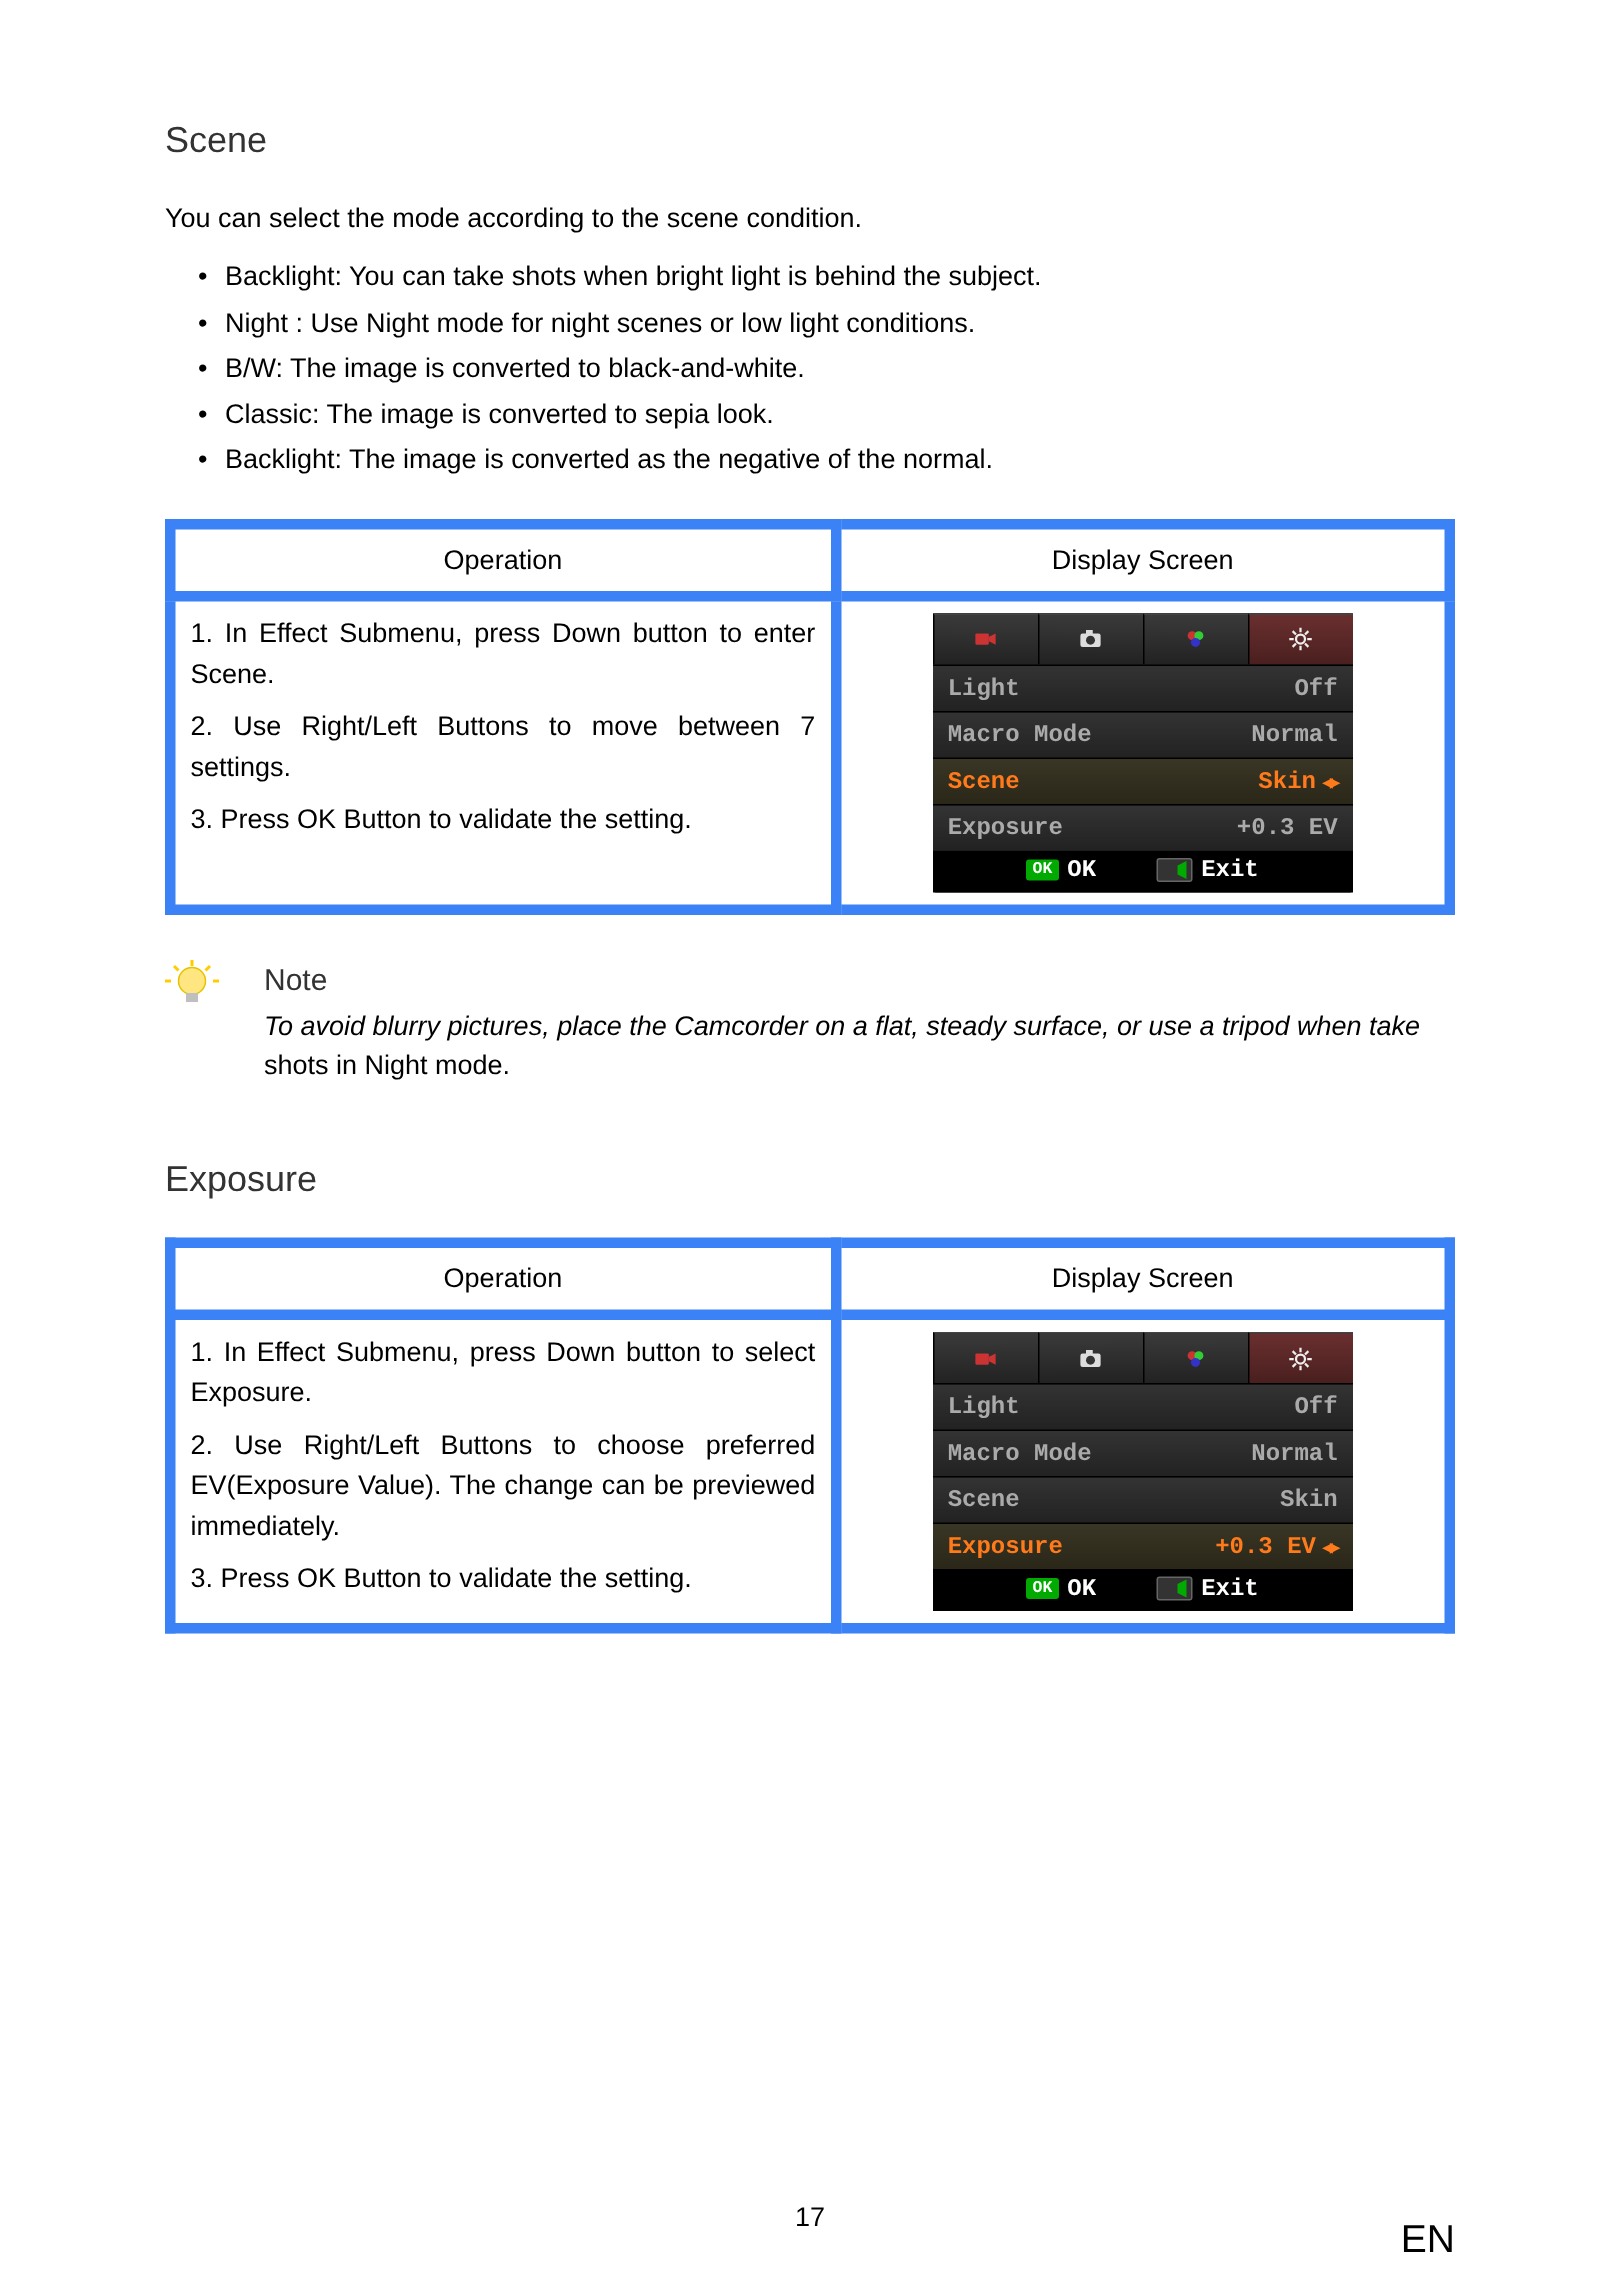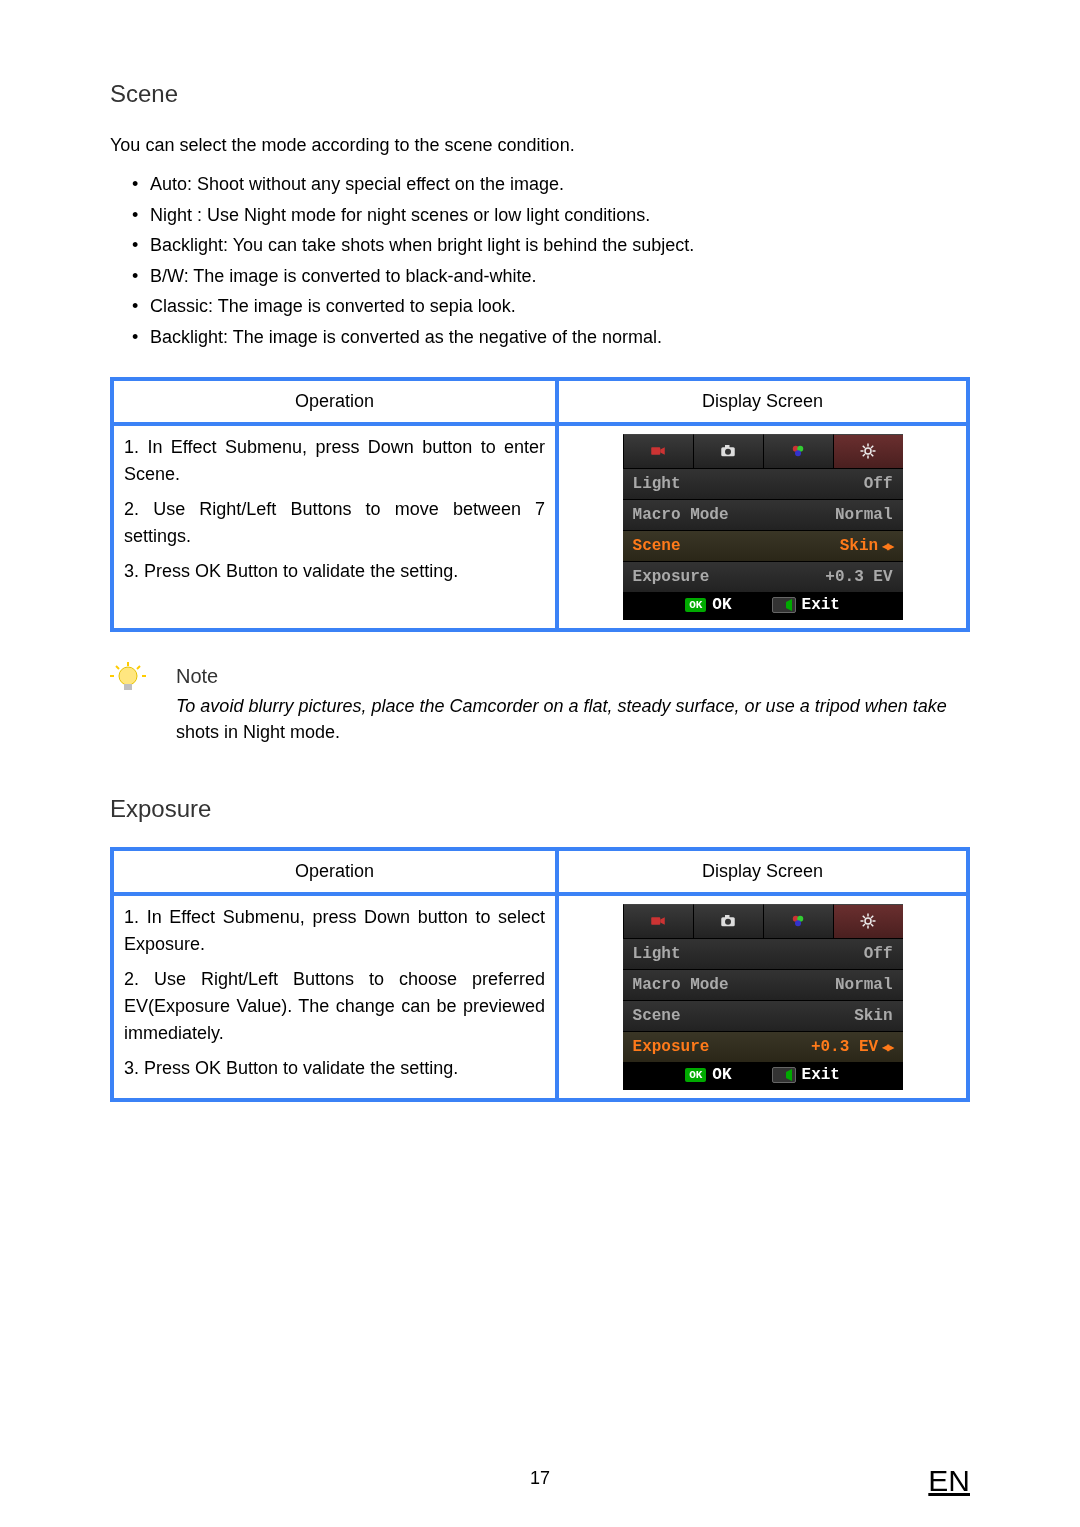--- a/index.html
+++ b/index.html
@@ -47,21 +47,21 @@
     top: 0;
     color: #000;
   }
   table.op-table {
     border-collapse: collapse;
     width: 100%;
     margin: 6px 0 30px 0;
   }
   table.op-table th,
   table.op-table td {
-    border: 4px solid #3b82f6;
+    border: 7px solid #3b82f6;
     padding: 8px 10px;
     vertical-align: top;
     font-size: 18px;
   }
   table.op-table th {
     font-weight: normal;
     text-align: center;
     padding: 10px;
   }
   .op-cell { width: 52%; }
@@ -203,39 +203,37 @@
     bottom: 38px;
     left: 0;
     width: 100%;
     display: flex;
     justify-content: center;
     font-size: 18px;
   }
   .lang-tag {
     position: absolute;
     right: 110px;
-    bottom: 29px;
-    font-size: 30px;
-    text-decoration: underline;
+    bottom: 19px;
+    font-size: 26px;
   }
 
   
   svg.icon { width: 22px; height: 18px; }
 </style>
 </head>
 <body>
 
 <div class="page">
 
   <h2 class="section-title">Scene</h2>
   <p class="body-text">You can select the mode according to the scene condition.</p>
   <ul class="bullets">
-    <li>Auto:  Shoot without any special effect on the image.</li>
+    <li>Backlight:   You can take shots when bright light is behind the subject.</li>
     <li>Night : Use Night mode for night scenes or low light conditions.</li>
-    <li>Backlight:   You can take shots when bright light is behind the subject.</li>
     <li>B/W: The image is converted to black-and-white.</li>
     <li>Classic:  The image is converted to sepia look.</li>
     <li>Backlight:  The image is converted as the negative of the normal.</li>
   </ul>
 
   <table class="op-table">
     <tbody>
         <tr>
       <th class="op-cell">Operation</th>
       <th class="screen-cell">Display Screen</th>

